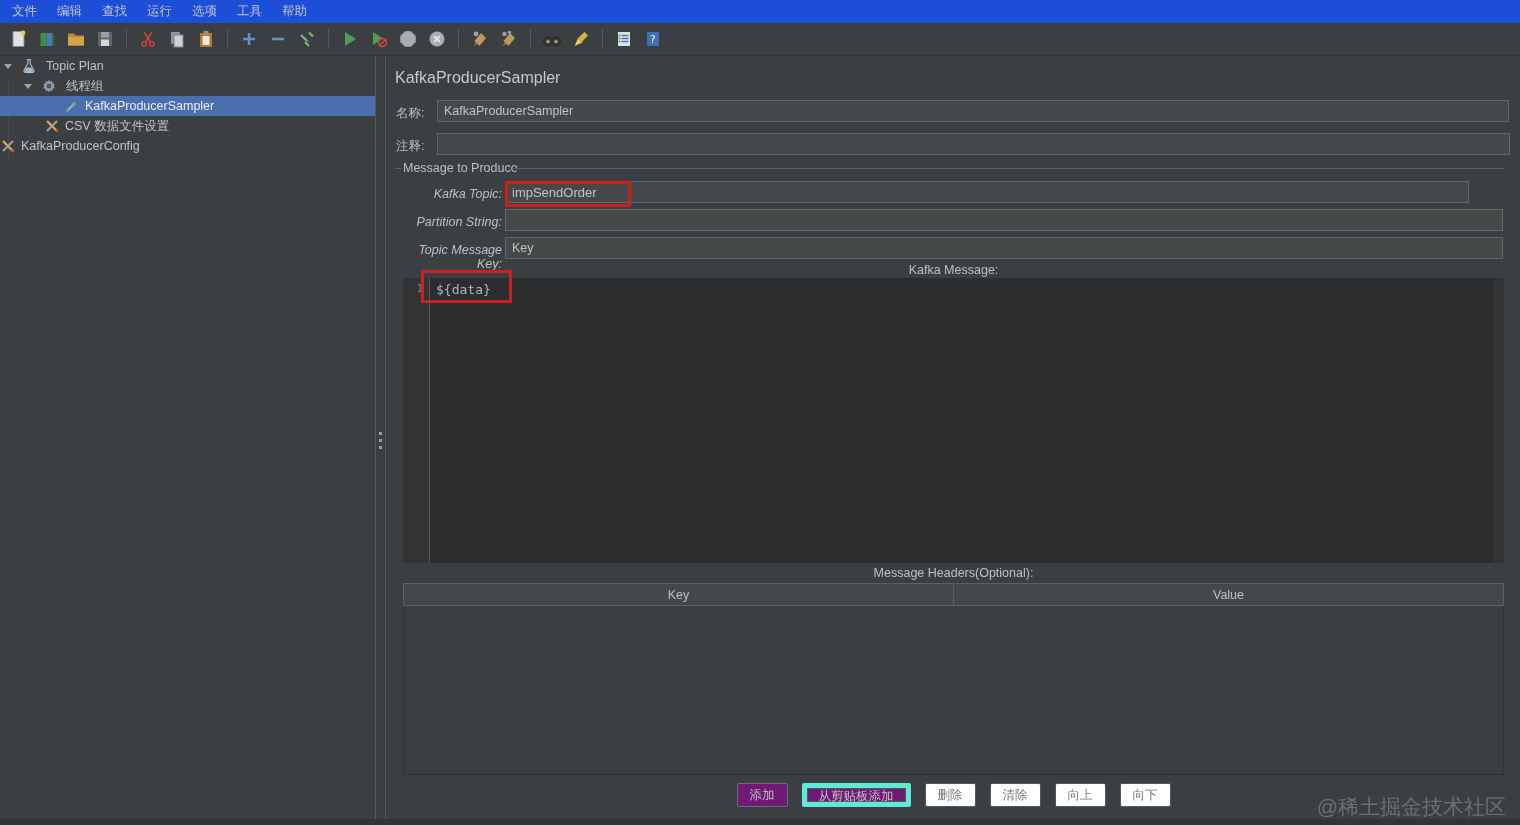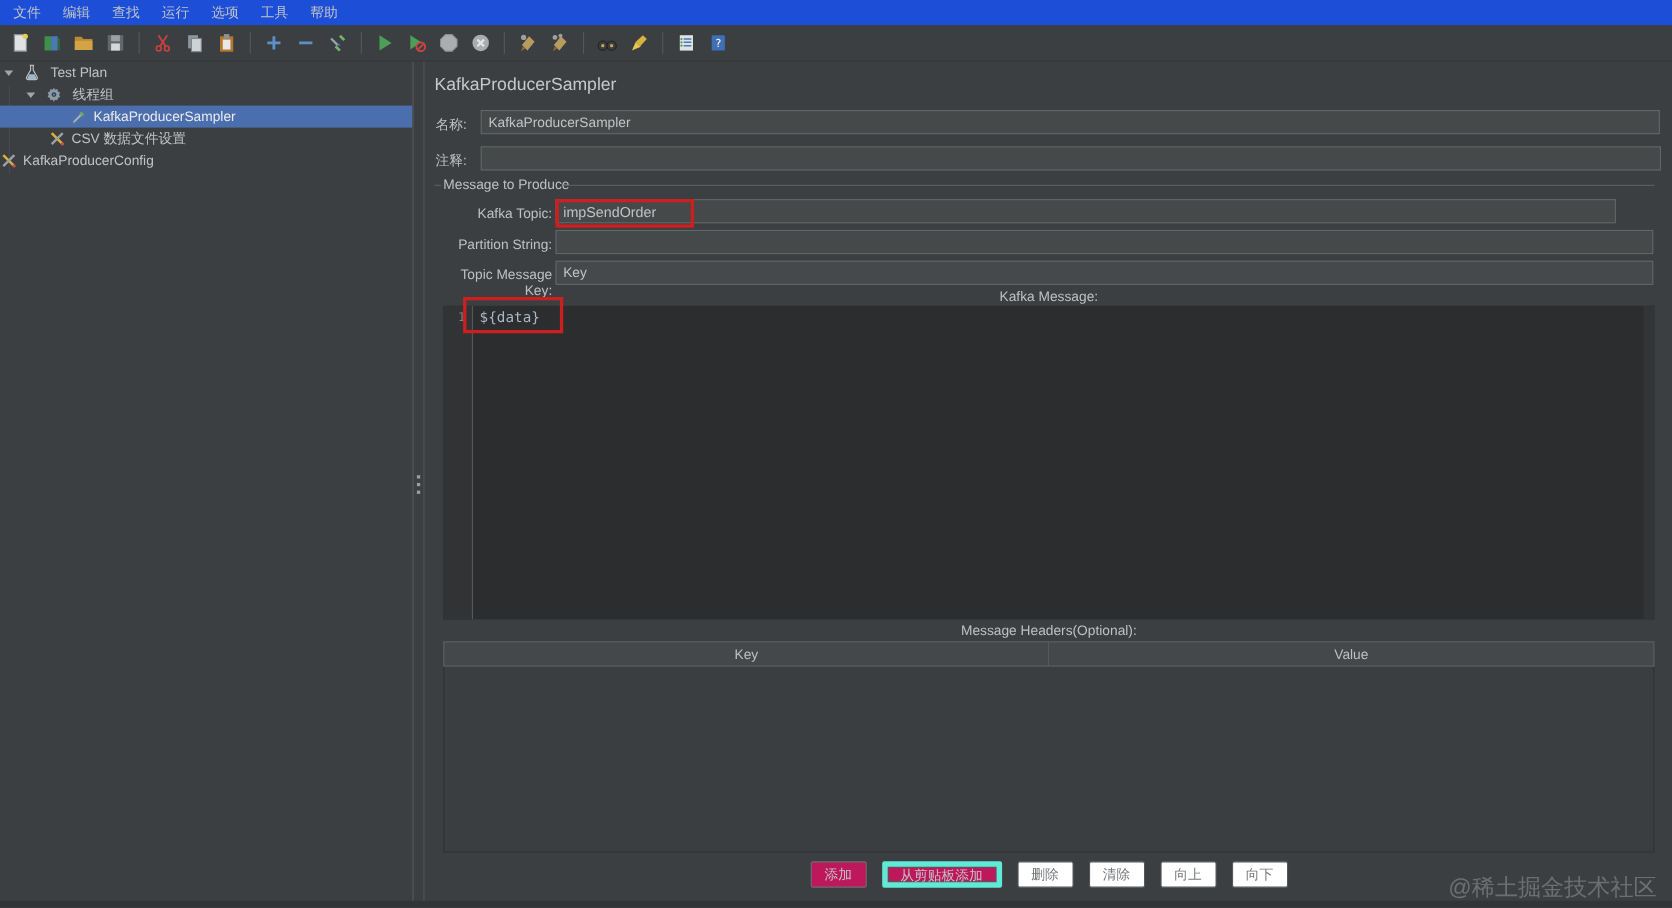--- a/index.html
+++ b/index.html
@@ -40,21 +40,21 @@
   .main { position:absolute; left:386px; top:56px; right:0; bottom:6px; background:#3c3f41; }
   .page-title { position:absolute; left:9px; top:13px; font-size:16px; color:#c6c8ca; }
 
   .field-label { position:absolute; font-size:12.5px; color:#bdc0c2; }
   .txt { position:absolute; background:#45494a; border:1px solid #616667; color:#c0c3c5;
          font-size:12.5px; font-family:"Liberation Sans", sans-serif; padding:0 6px; outline:none; }
 
   .group-title { position:absolute; left:17px; top:105px; font-size:12.5px; color:#bdc0c2; }
   .group-line { position:absolute; top:112px; height:1px; background:#5c6062; }
 
-  .rlabel { position:absolute; width:110px; text-align:right; font-size:12.5px; color:#bdc0c2; }
+  .rlabel { position:absolute; width:110px; text-align:right; font-size:12.5px; color:#bdc0c2;font-style:italic; }
   .center-label { position:absolute; left:17px; width:1101px; text-align:center; font-size:12.5px; color:#bdc0c2; }
 
   
   .editor { position:absolute; left:17px; top:222px; width:1101px; height:285px; background:#2b2d2e; display:flex; }
   .gutter { width:27px; background:#313335; border-right:1px solid #55585a; color:#7e8284;
             font-family:"DejaVu Sans Mono", monospace; font-size:11px; text-align:right;
             padding:4px 6px 0 0; flex:none; }
   .codearea { flex:1; position:relative; font-family:"DejaVu Sans Mono", monospace; font-size:13px; color:#a9b7c6; }
   .codeline { position:absolute; left:6px; top:4px; }
   .editor-scrollbar { position:absolute; right:0; top:0; width:10px; height:100%; background:#323436; }
@@ -65,21 +65,21 @@
   
   .htable { position:absolute; left:17px; top:527px; width:1101px; }
   .thead { display:flex; height:23px; }
   .thcell { flex:1; background:#45484a; border:1px solid #5c6062; display:flex; align-items:center;
             justify-content:center; font-size:12.5px; color:#bdc0c2; }
   .thcell + .thcell { border-left:none; }
   .tbody { height:169px; background:#3b3e40; border:1px solid #303335; border-top:none; }
 
   
   .btnrow { position:absolute; left:17px; top:727px; width:1101px; display:flex; justify-content:center; gap:14px; }
-  .jbtn { height:24px; min-width:50px; padding:0 12px; background:#be185d; border:1px solid #696e70;
+  .jbtn { height:24px; min-width:50px; padding:0 12px; background:#701a75; border:1px solid #696e70;
           border-radius:2px; color:#c0c3c5; font-size:12.5px; font-family:"Liberation Sans", sans-serif; }
   .jbtn.primary { border:5px solid #5eead4; box-shadow:0 0 0 1px #545859 inset; }
   .jbtn.disabled { color:#75797b; border-color:#54585a; background:#ffffff; }
 
   .watermark { position:absolute; right:14px; bottom:4px; font-size:21px; color:rgba(205,206,212,0.33); }
   .bottom-strip { position:absolute; left:0; bottom:0; width:100%; height:6px; background:#323537; }
 </style>
 </head>
 <body>
 
@@ -239,21 +239,21 @@
   <div class="tree">
     <div class="tree-guide" style="left:8px; top:22px; height:80px;"></div>
     <div class="tree-row" style="padding-left:4px; gap:9px;">
       <span class="chev"></span>
       <span class="ticon">
           <svg viewBox="0 0 16 16">
             <path d="M6 1.5h4M6.8 1.5v4.2L3.2 12a1.6 1.6 0 0 0 1.4 2.4h6.8A1.6 1.6 0 0 0 12.8 12L9.2 5.7V1.5" fill="none" stroke="#b8bcbf" stroke-width="1.1"></path>
             <path d="M5.6 9.5L3.9 12.6a.9.9 0 0 0 .8 1.3h6.6a.9.9 0 0 0 .8-1.3L10.4 9.5z" fill="#9fb6cf"></path>
           </svg>
         </span>
-      <span>Test Plan</span>
+      <span>Topic Plan</span>
     </div>
     <div class="tree-row" style="padding-left:24px; gap:9px;">
       <span class="chev"></span>
       <span class="ticon">
           <svg viewBox="0 0 16 16">
             <path d="M8 1.5l1 2.1 2.2-.6.4 2.2 2.1.9-1 2 1 2-2.1.9-.4 2.2-2.2-.6-1 2.1-1-2.1-2.2.6-.4-2.2-2.1-.9 1-2-1-2 2.1-.9.4-2.2 2.2.6z" fill="#8d9aa8"></path>
             <circle cx="8" cy="8" r="2.2" fill="#3c3f41"></circle>
             <circle cx="8" cy="8" r="1.1" fill="#4a7ab5"></circle>
           </svg>
         </span>

